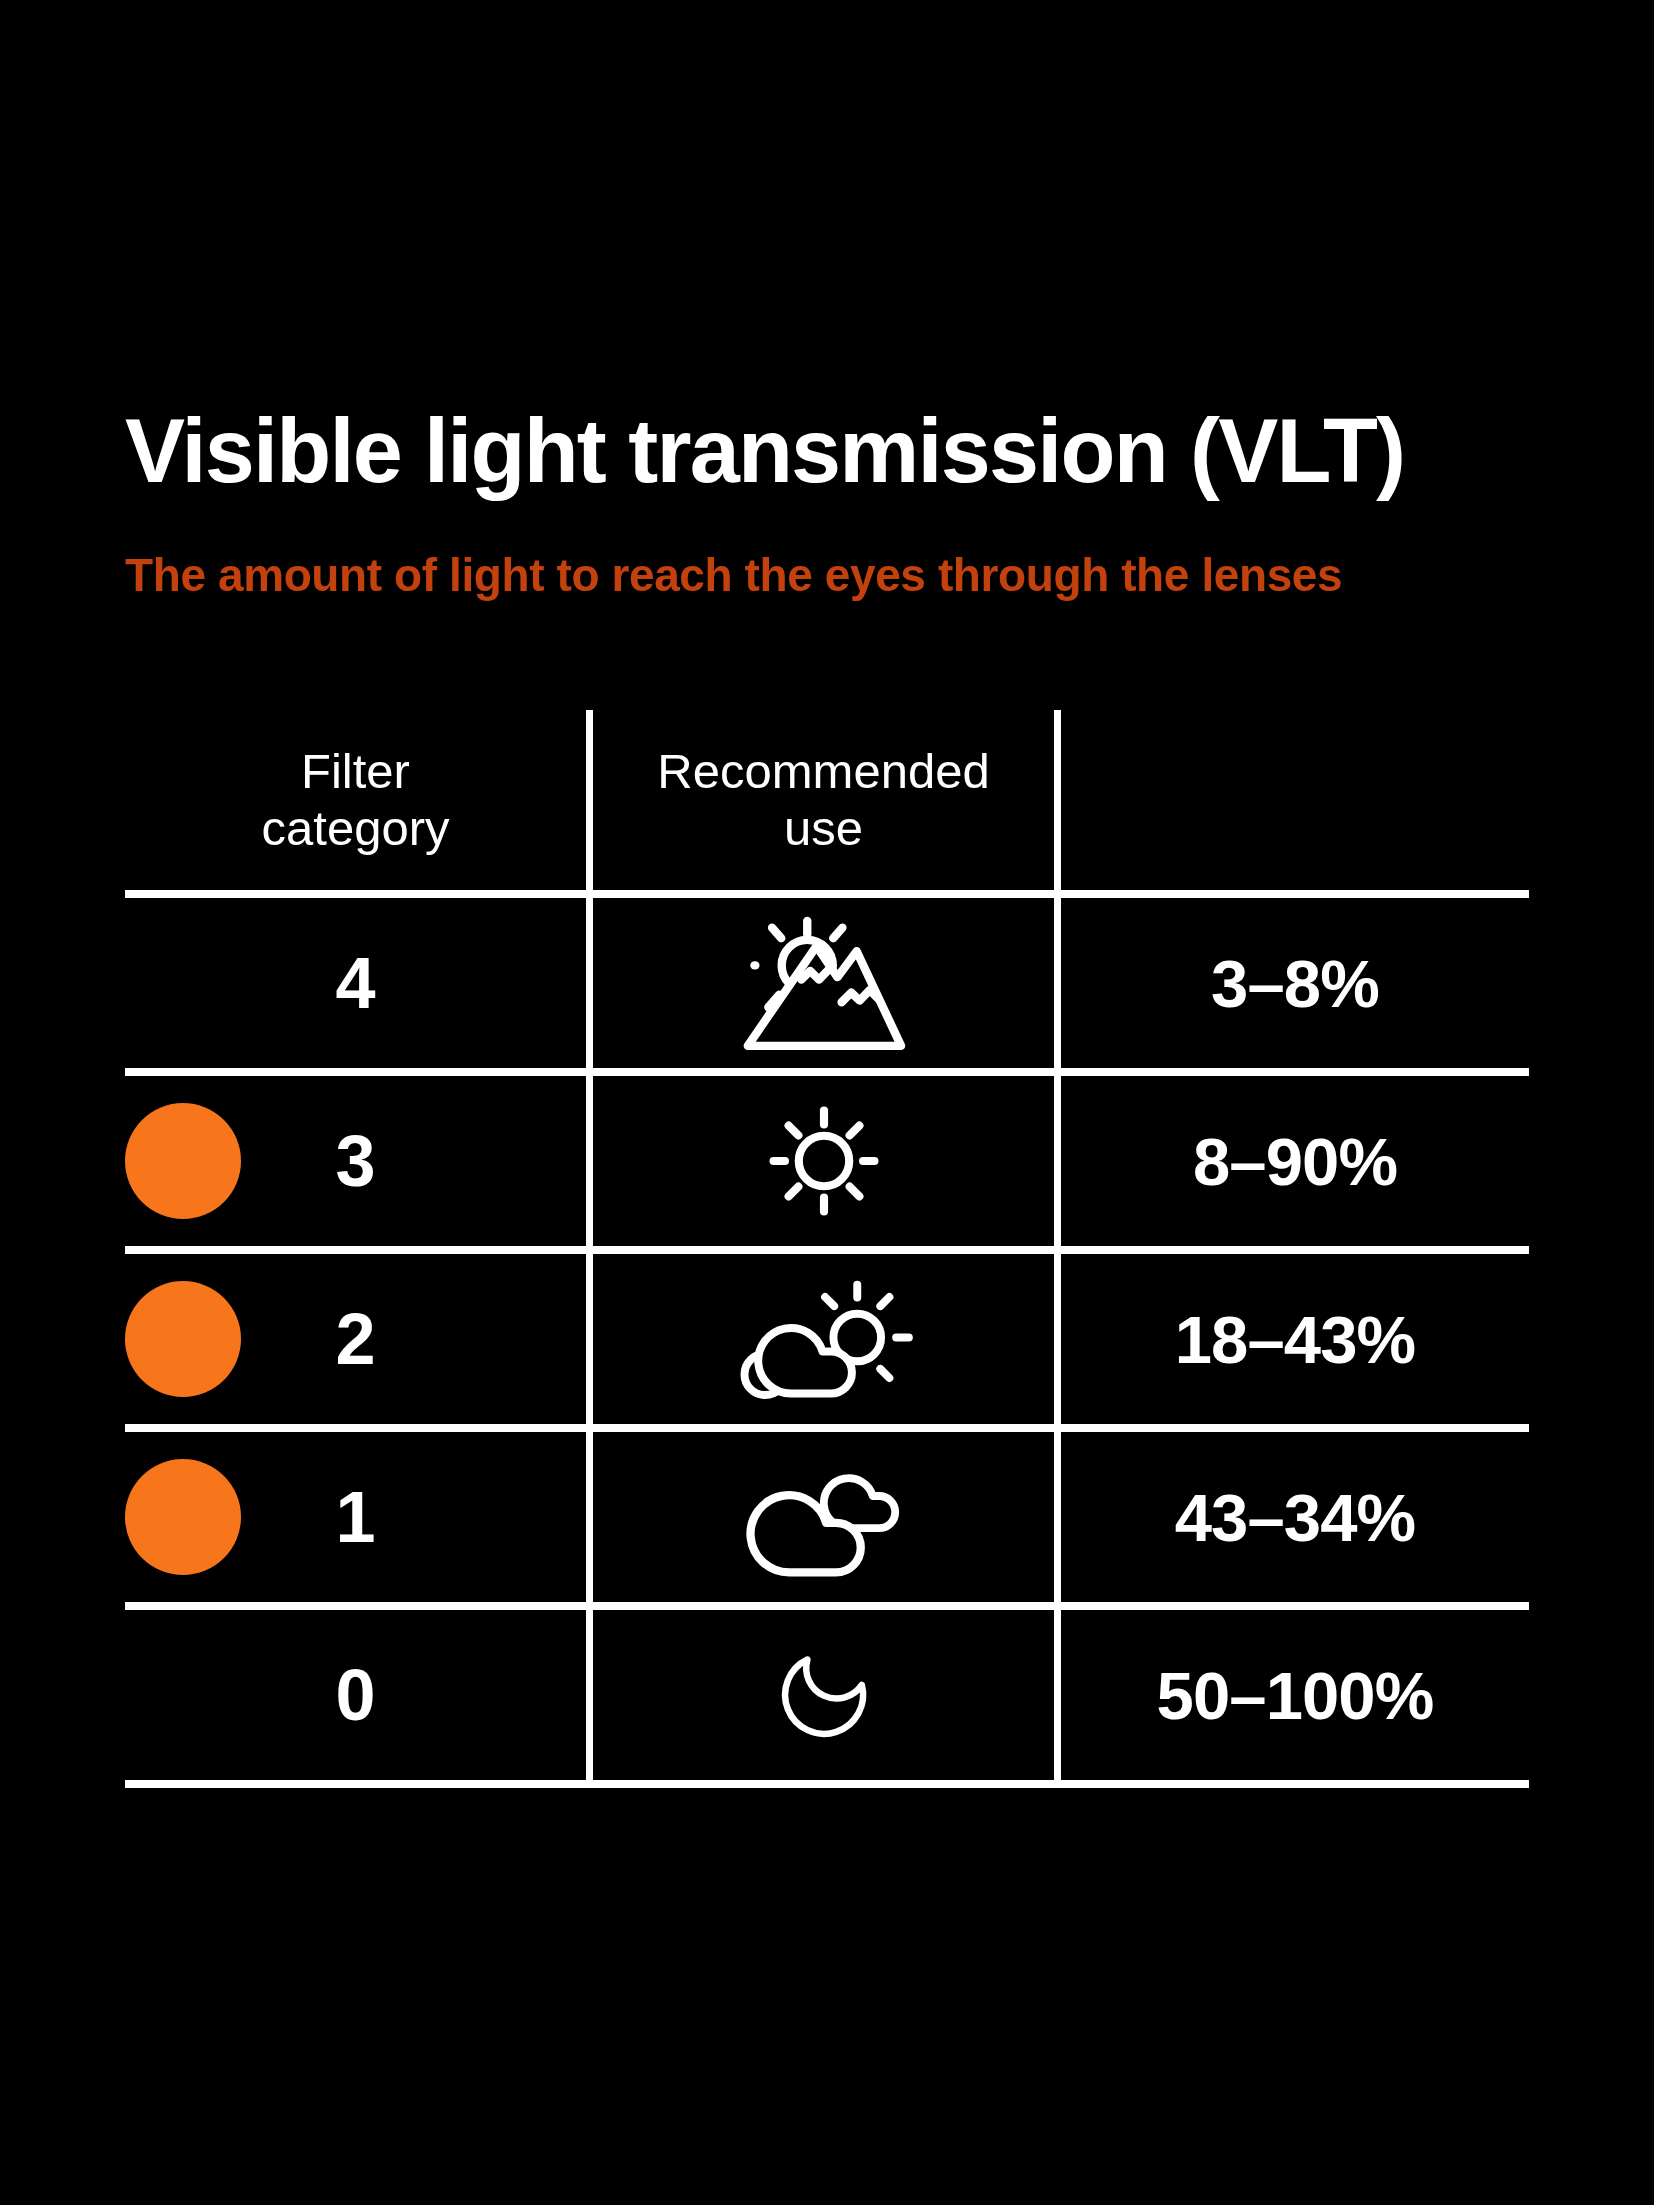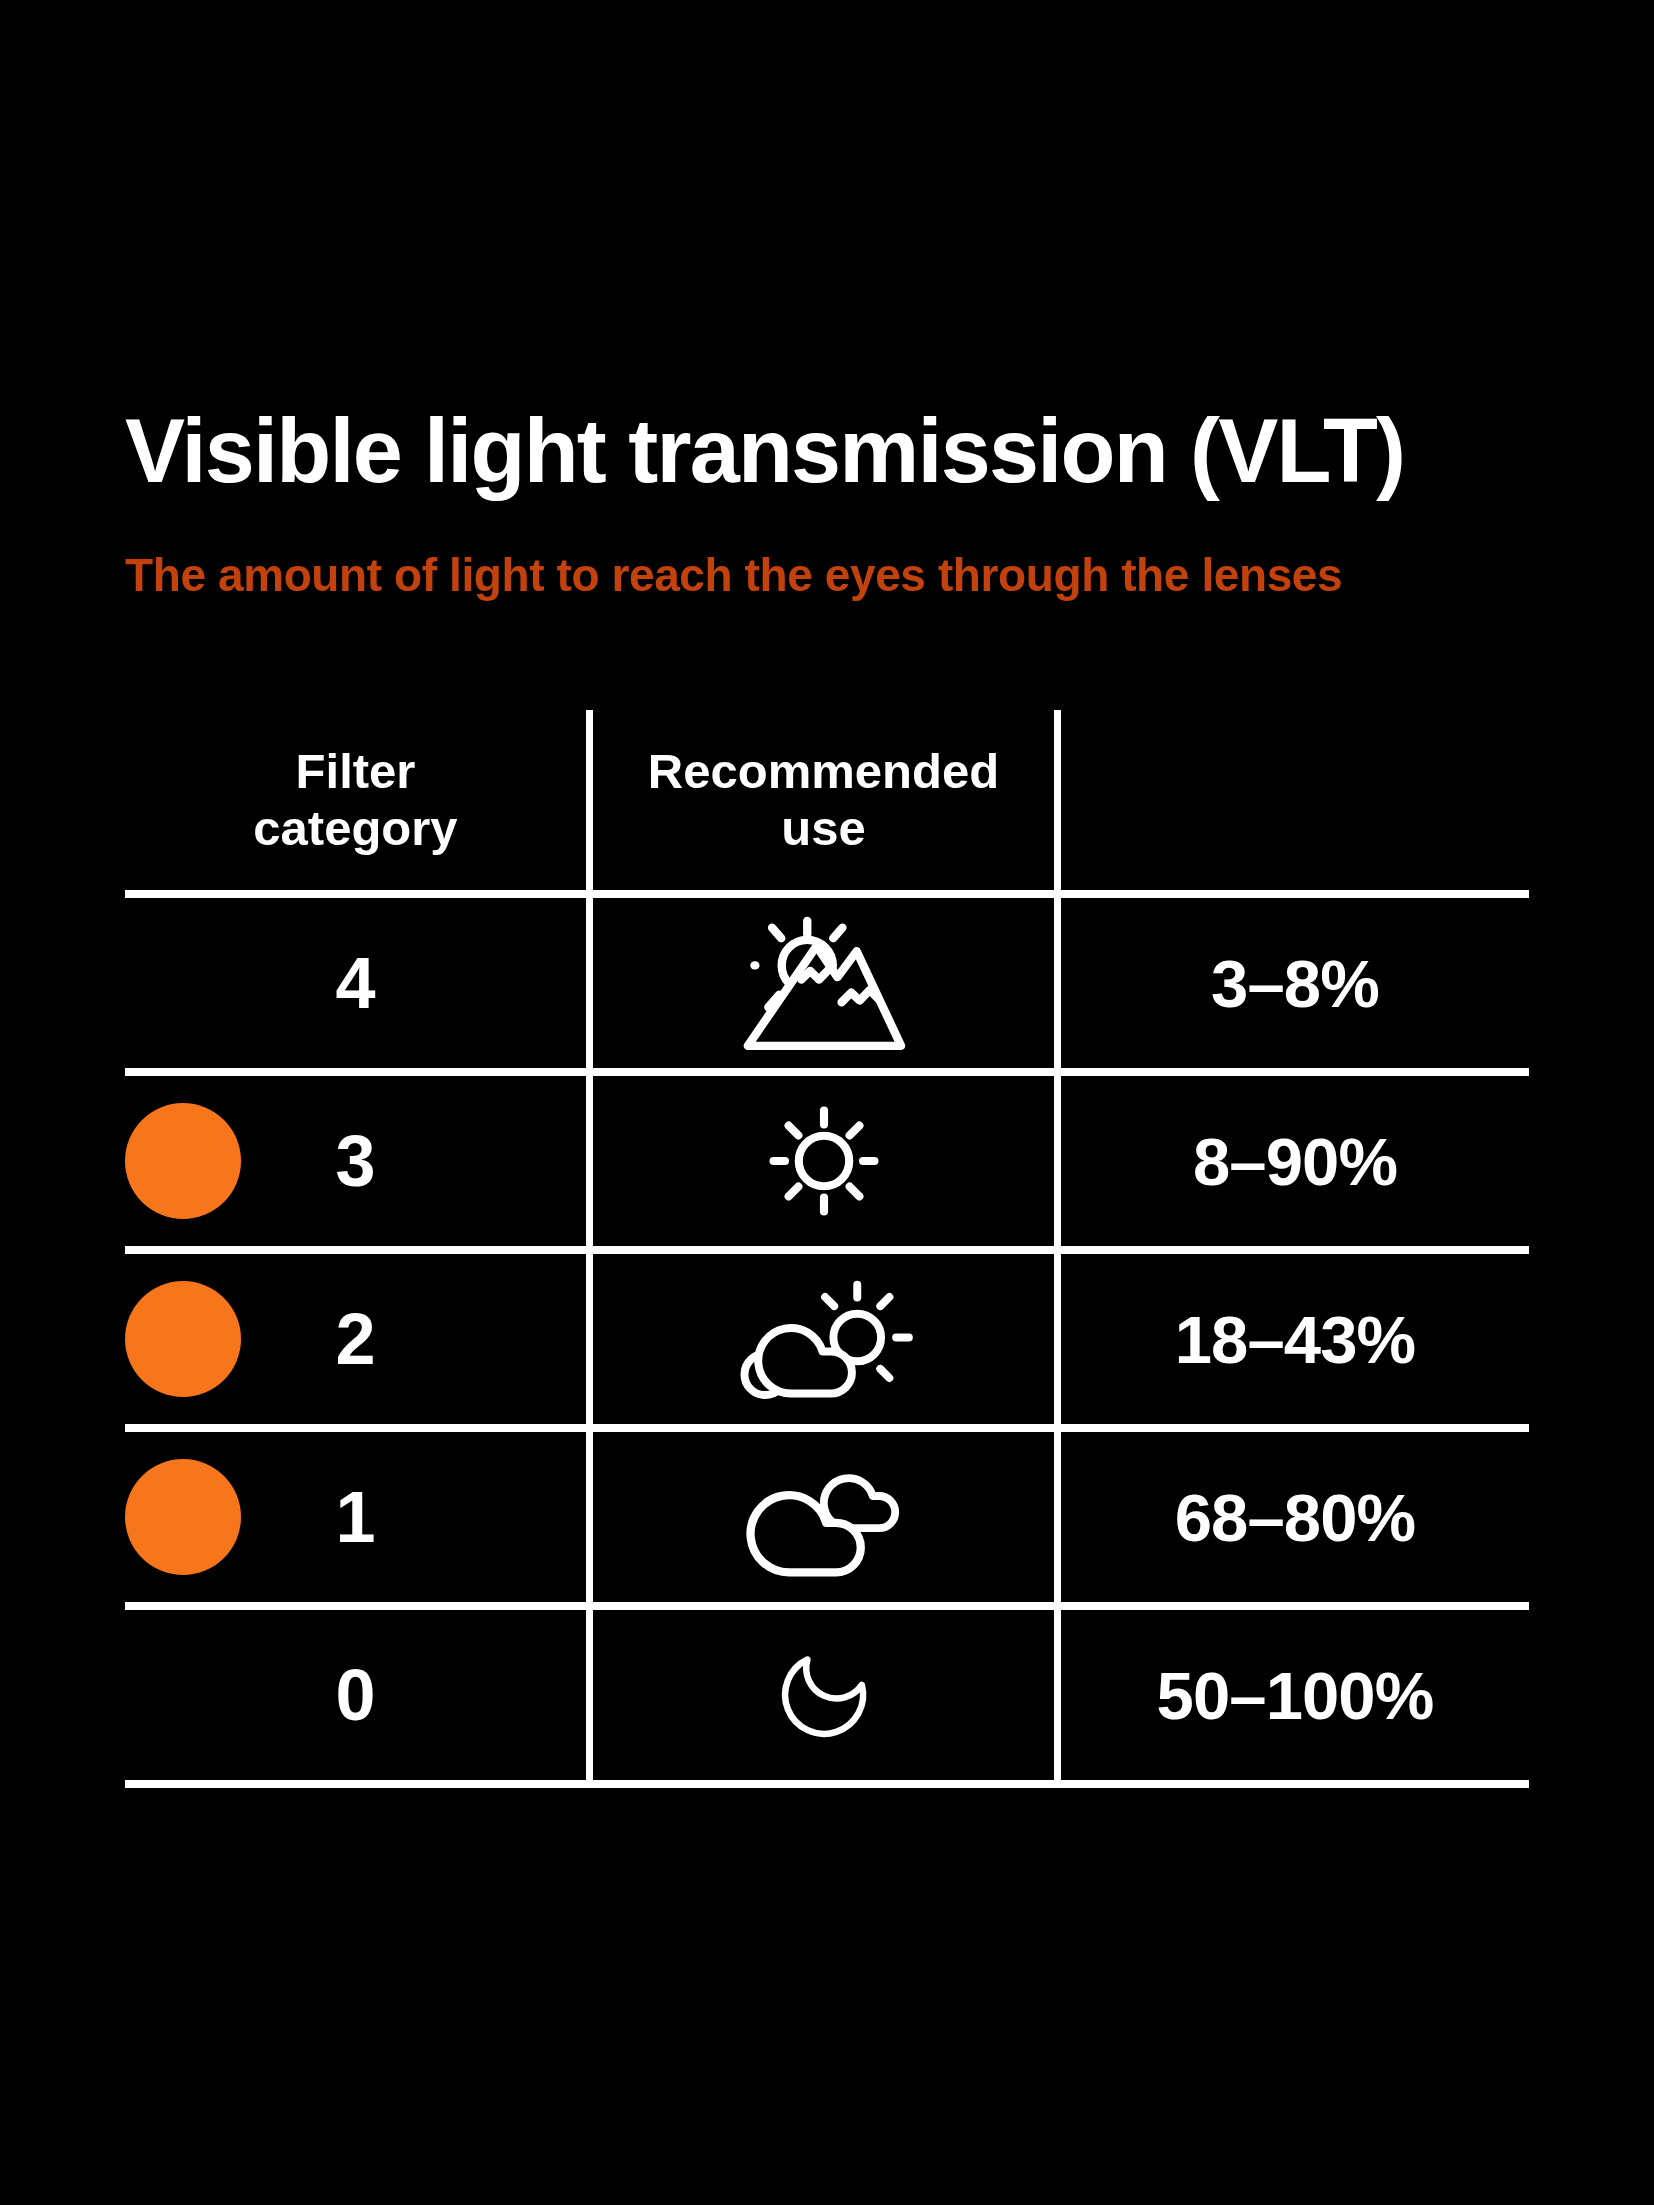--- a/index.html
+++ b/index.html
@@ -8,21 +8,21 @@
 
   .title{position:absolute;left:125px;top:406px;font-size:90px;font-weight:700;
          letter-spacing:-1.8px;line-height:1;white-space:nowrap;color:#fff;}
   .subtitle{position:absolute;left:125px;top:548px;font-size:46px;font-weight:700;
          letter-spacing:-0.4px;white-space:nowrap;color:#c2410c;}
 
   .vlt-table{position:absolute;left:125px;top:710px;width:1404px;border-bottom:8px solid #fff;}
   .row{display:grid;grid-template-columns:1fr 1fr 1fr;}
   .cell{display:flex;align-items:center;justify-content:center;text-align:center;}
   .cell.c1,.cell.c2{border-right:7px solid #fff;}
-  .thead .cell{height:180px;font-size:49px;line-height:1.16;white-space:pre-line;font-weight:700;}
+  .thead .cell{height:180px;font-size:49px;line-height:1.16;white-space:pre-line;font-weight:400;}
   .trow{position:relative;border-top:8px solid #fff;}
   .trow .cell{height:170px;}
   .num{font-size:72px;font-weight:700;}
   .pct{font-size:67px;font-weight:700;letter-spacing:-0.9px;}
   .dot{position:absolute;left:0;top:50%;transform:translateY(-50%);
        width:116px;height:116px;border-radius:50%;background:#F8761B;}
   svg{display:block;}
 </style>
 </head>
 <body>
@@ -119,21 +119,21 @@
         <svg width="163" height="126" viewBox="0 0 31 24" fill="none" stroke="#fff" stroke-linecap="round" stroke-linejoin="round">
           <g transform="translate(14.2,1.2) scale(0.68)">
             <path d="M17.5 19H9a7 7 0 1 1 6.71-9h1.79a4.5 4.5 0 1 1 0 9Z" fill="#000" stroke-width="2.2"></path>
           </g>
           <g transform="translate(-0.5,2.6) scale(1.05)">
             <path d="M17.5 19H9a7 7 0 1 1 6.71-9h1.79a4.5 4.5 0 1 1 0 9Z" fill="#000" stroke-width="1.5"></path>
           </g>
         </svg>
       </div>
       <div class="cell c3">
-        <span class="pct">68–80%</span>
+        <span class="pct">43–34%</span>
       </div>
     </div>
 
     <div class="row trow">
       <div class="cell c1">
         <span class="num">0</span>
       </div>
       <div class="cell c2">
         <svg width="104" height="104" viewBox="0 0 24 24" fill="none" stroke="#fff" stroke-width="1.5" stroke-linecap="round" stroke-linejoin="round">
           <path d="M21 12.79A9 9 0 1 1 11.21 3 7 7 0 0 0 21 12.79z" fill="#000" transform="rotate(-20 12 12)"></path>

